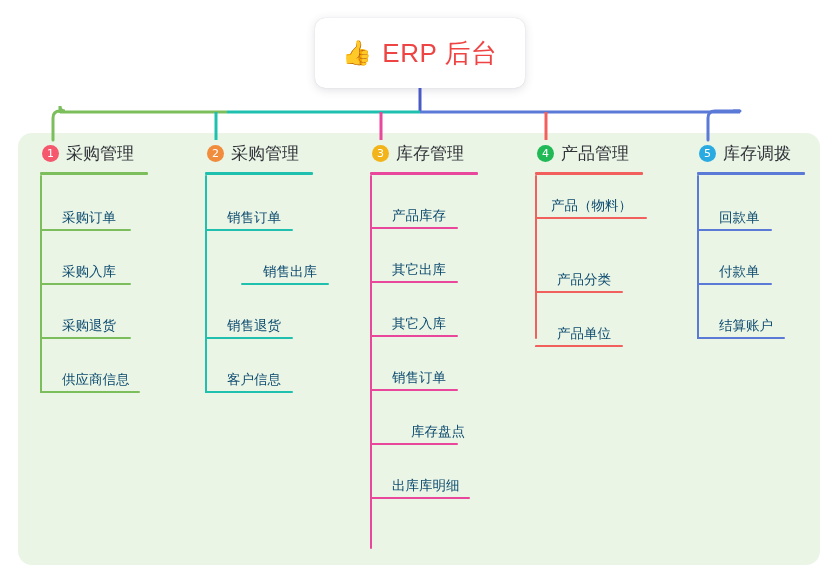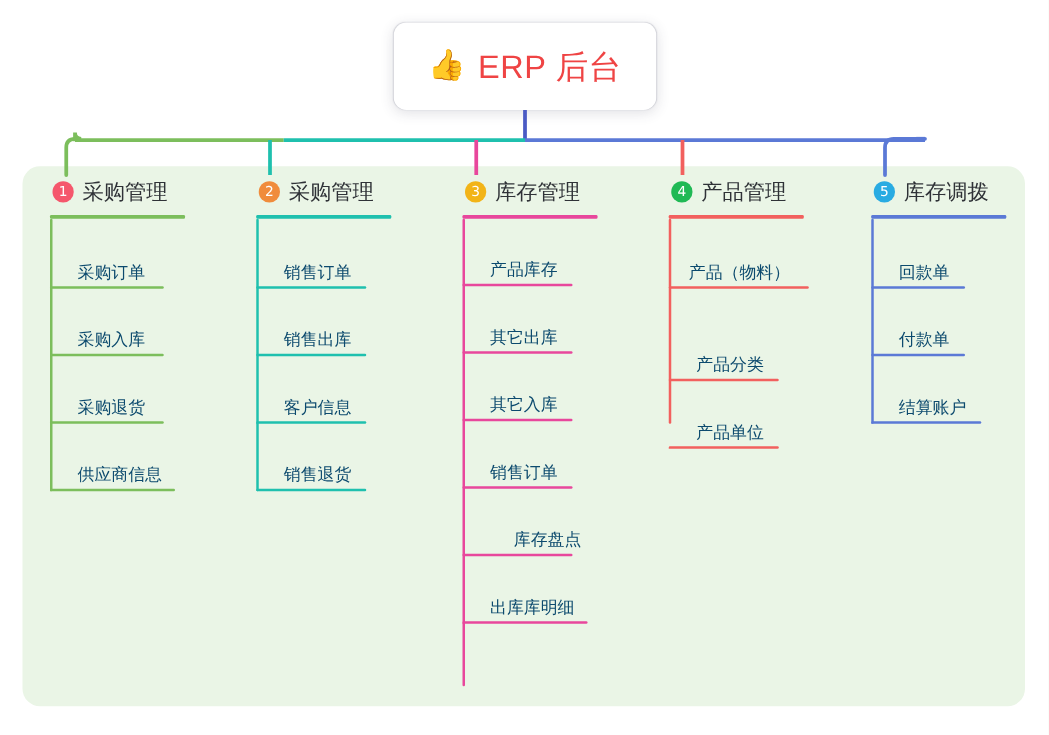--- a/index.html
+++ b/index.html
@@ -197,32 +197,32 @@
     <span class="badge" style="background: rgb(240, 140, 60);">2</span>
     <span class="col-title">采购管理</span>
   </div>
   <div class="head-rule" style="width: 108px; background: rgb(31, 192, 174);"></div>
   <div class="subtree">
     <div class="spine" style="height: 218px; background: rgb(31, 192, 174);"></div>
     <div class="sub-item" style="height:56px;">
       <span class="sub-label">销售订单</span>
       <span class="sub-rule" style="width: 88px; background: rgb(31, 192, 174);"></span>
     </div>
-    <div class="sub-item" style="height:54px;">
+    <div class="sub-item" style="height:54px;margin-left:36px;">
       <span class="sub-label">销售出库</span>
       <span class="sub-rule" style="width: 88px; background: rgb(31, 192, 174);"></span>
     </div>
     <div class="sub-item" style="height:54px;">
+      <span class="sub-label">销售退货</span>
+      <span class="sub-rule" style="width: 88px; background: rgb(31, 192, 174);"></span>
+    </div>
+    <div class="sub-item" style="height:54px;">
       <span class="sub-label">客户信息</span>
       <span class="sub-rule" style="width: 88px; background: rgb(31, 192, 174); border-bottom-left-radius: 0px;"></span>
     </div>
-    <div class="sub-item" style="height:54px;">
-      <span class="sub-label">销售退货</span>
-      <span class="sub-rule" style="width: 88px; background: rgb(31, 192, 174);"></span>
-    </div>
   </div>
 </div>
 
 <div class="column" id="col-2" style="left:370px;width:150px;">
   <div class="col-head">
     <span class="badge" style="background: rgb(242, 180, 24);">3</span>
     <span class="col-title">库存管理</span>
   </div>
   <div class="head-rule" style="width: 108px; background: rgb(232, 71, 156);"></div>
   <div class="subtree">
@@ -255,21 +255,21 @@
 </div>
 
 <div class="column" id="col-3" style="left:535px;width:160px;">
   <div class="col-head">
     <span class="badge" style="background: rgb(32, 185, 85);">4</span>
     <span class="col-title">产品管理</span>
   </div>
   <div class="head-rule" style="width: 108px; background: rgb(242, 96, 94);"></div>
   <div class="subtree">
     <div class="spine" style="height: 164px; background: rgb(242, 96, 94);"></div>
-    <div class="sub-item" style="height:56px;padding-left:16px;">
+    <div class="sub-item" style="height:44px;padding-left:16px;">
       <span class="sub-label">产品（物料）</span>
       <span class="sub-rule" style="width: 112px; background: rgb(242, 96, 94);"></span>
     </div>
     <div class="sub-item" style="height:54px;margin-top:20px;">
       <span class="sub-label">产品分类</span>
       <span class="sub-rule" style="width: 88px; background: rgb(242, 96, 94);"></span>
     </div>
     <div class="sub-item" style="height:54px;">
       <span class="sub-label">产品单位</span>
       <span class="sub-rule" style="width: 88px; background: rgb(242, 96, 94); border-bottom-left-radius: 0px;"></span>

